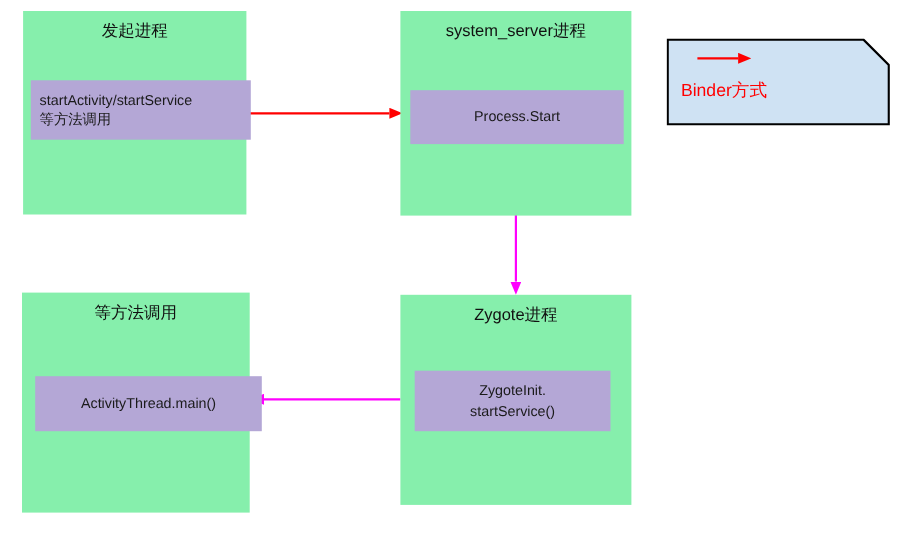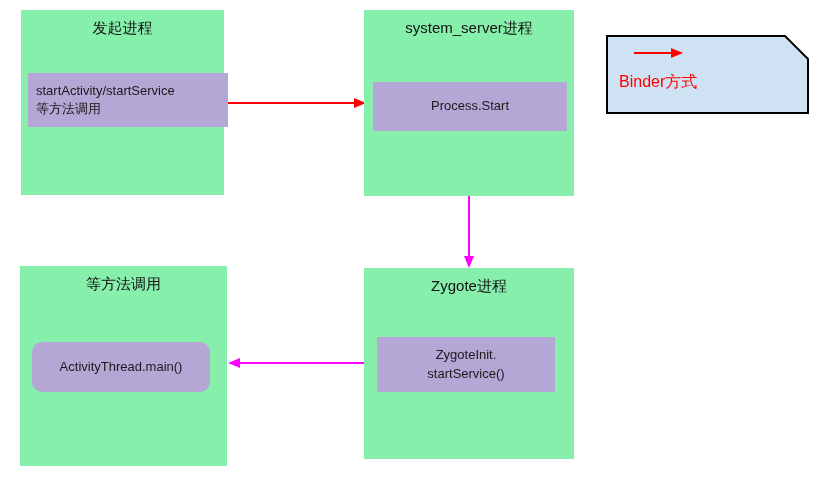--- a/index.html
+++ b/index.html
@@ -98,21 +98,21 @@
   </div>
 
   <div class="outer-box" style="left:364px; top:268px; width:210px; height:191px;text-decoration:underline;">
     <div class="box-title">Zygote进程</div>
     <div class="inner-box center-text" style="left:13px; top:69px; width:178px; height:55px;">ZygoteInit.
 startService()</div>
   </div>
 
   <div class="outer-box" style="left:20px; top:266px; width:207px; height:200px;">
     <div class="box-title">等方法调用</div>
-    <div class="inner-box center-text" style="left:12px; top:76px; width:178px; height:50px;border-radius:10px;">ActivityThread.main()</div>
+    <div class="inner-box center-text" style="left:12px; top:76px; width:206px; height:50px;">ActivityThread.main()</div>
   </div>
 
   <div class="legend">
     <svg class="legend-shape" width="203" height="79">
       <path d="M1,1 H179 L202,24 V78 H1 Z" stroke-width="2" stroke="#000000" fill="#cfe2f3"></path>
     </svg>
     <div class="legend-row row-0">
       <svg width="50" height="12">
         <line x1="1" y1="6" x2="38" y2="6" stroke-width="2" marker-end="url(#head-binder)" stroke="#ff0000"></line>
       </svg>

